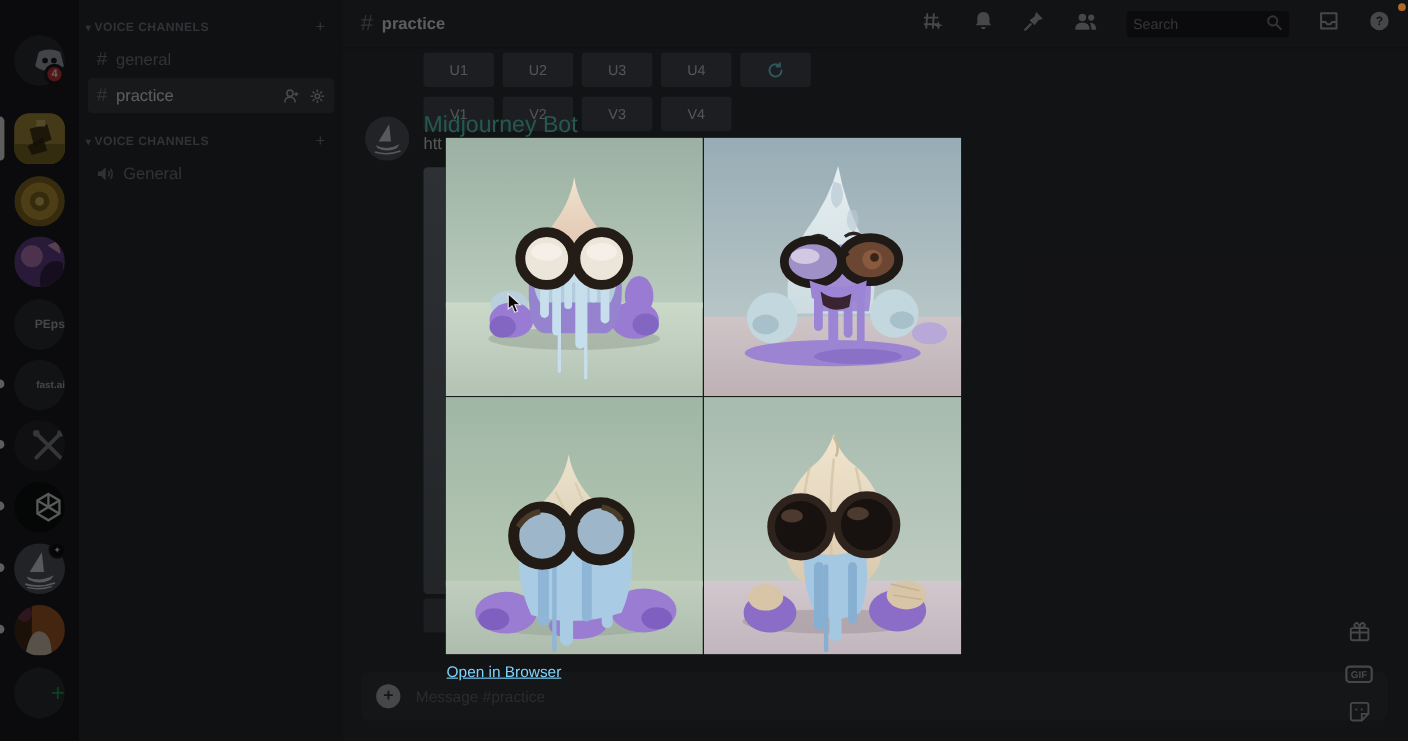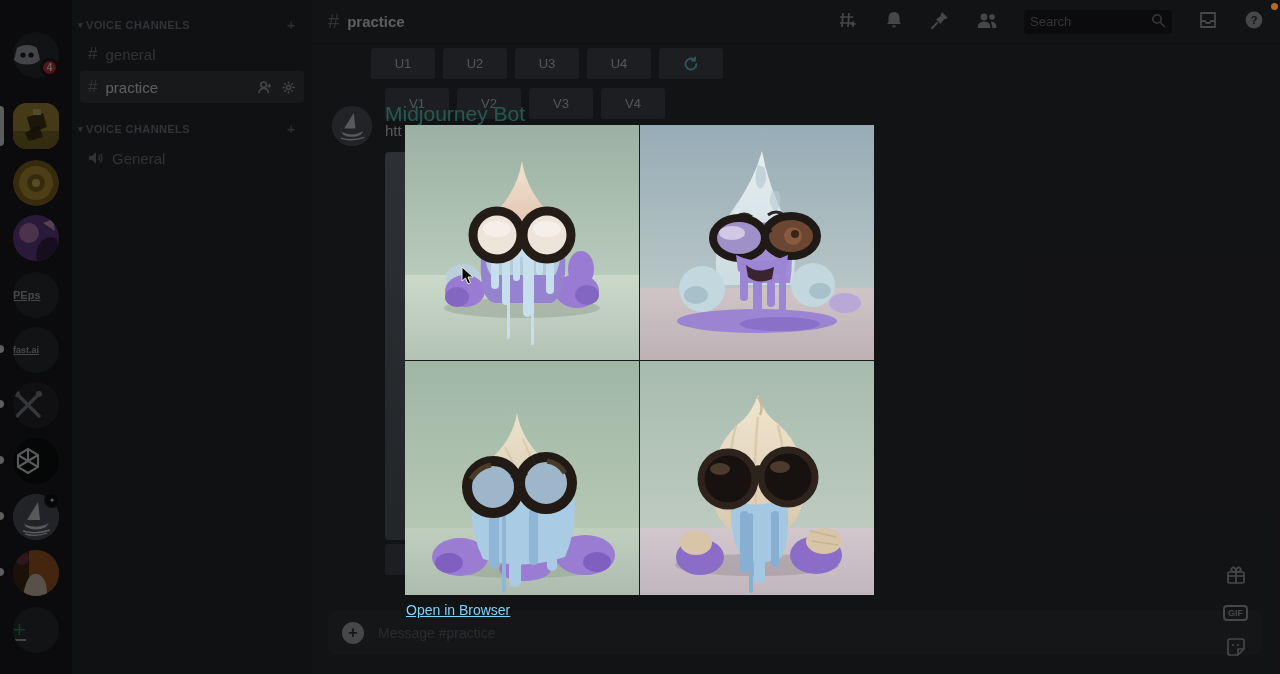--- a/index.html
+++ b/index.html
@@ -3,22 +3,22 @@
 <meta charset="utf-8">
 <style>
   * { margin:0; padding:0; box-sizing:border-box; }
   html,body { width:1280px; height:674px; overflow:hidden; background:#000; }
   body { font-family:"Liberation Sans", sans-serif; }
   .screen { position:relative; width:1280px; height:674px; background:#313338; overflow:hidden; }
 
   
   .rail { position:absolute; left:0; top:0; width:72px; height:674px; background:#1e1f22; z-index:10; }
   .rail-item { position:absolute; left:13px; width:46px; height:46px; border-radius:50%;
-               display:flex; align-items:center; justify-content:flex-start; overflow:hidden;
-               background:#313338; color:#b5bac1;text-decoration:underline; }
+               display:flex; align-items:center; justify-content:flex-end; overflow:hidden;
+               background:#313338; color:#b5bac1; }
   .rail-item.selected { border-radius:14px; }
   .pill { position:absolute; left:0; width:4px; background:#f2f3f5; border-radius:0 4px 4px 0; }
   .badge-red { position:absolute; left:40px; top:58px; width:19px; height:19px; border-radius:50%;
                background:#da373c; border:3px solid #1e1f22; color:#fff; font-size:10px; font-weight:bold;
                display:flex; align-items:center; justify-content:center; z-index:11; }
   .rail-text { font-size:11px; font-weight:bold; color:#b5bac1; }
   .rail-text.small { font-size:9px; }
   .mj-mini-badge { position:absolute; width:16px; height:16px; border-radius:50%; background:#111214;
                    border:2px solid #1e1f22; color:#dfe2e6; font-size:8px; display:flex; align-items:center; justify-content:center; }
 
@@ -286,21 +286,21 @@
         </span>
         <span>
           <svg width="20" height="20" viewBox="0 0 20 20">
               <circle cx="10" cy="10" r="8.4" fill="#b5bac1"></circle>
               <text x="10" y="14" text-anchor="middle" font-size="11" font-weight="bold" fill="#313338">?</text>
             </svg>
         </span>
       </span>
     </header>
 
-    <div class="btn-row" style="left:59px; top:48px;">
+    <div class="btn-row" style="left:73px; top:48px;">
       <button class="dbtn">U1</button>
       <button class="dbtn">U2</button>
       <button class="dbtn">U3</button>
       <button class="dbtn">U4</button>
       <button class="dbtn rerun">
         <svg width="16" height="16" viewBox="0 0 16 16">
             <path d="M13.5 8 a5.5 5.5 0 1 1 -1.6 -3.9 M12 1.5 V4.5 H9" stroke="#7de3f0" stroke-width="1.8" fill="none" stroke-linecap="round"></path>
           </svg>
       </button>
     </div>

